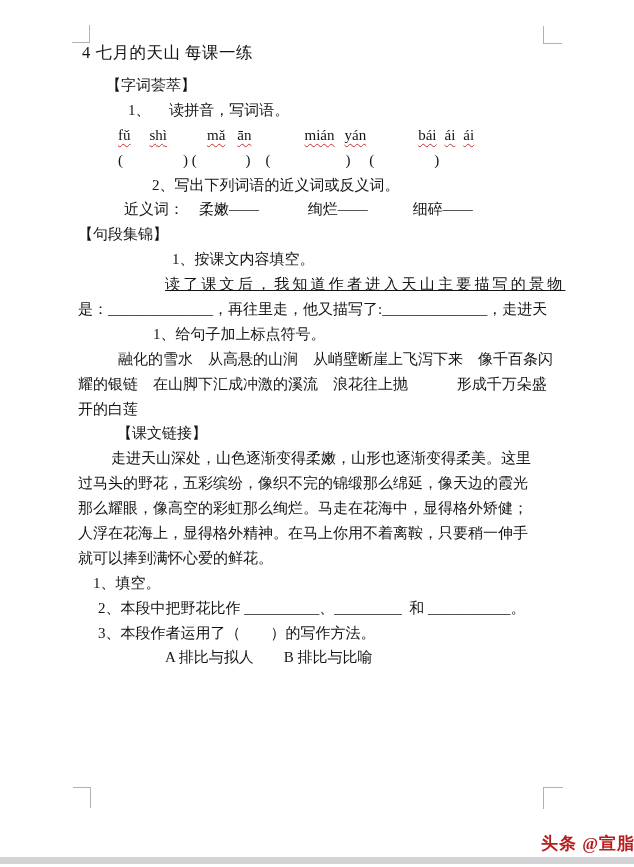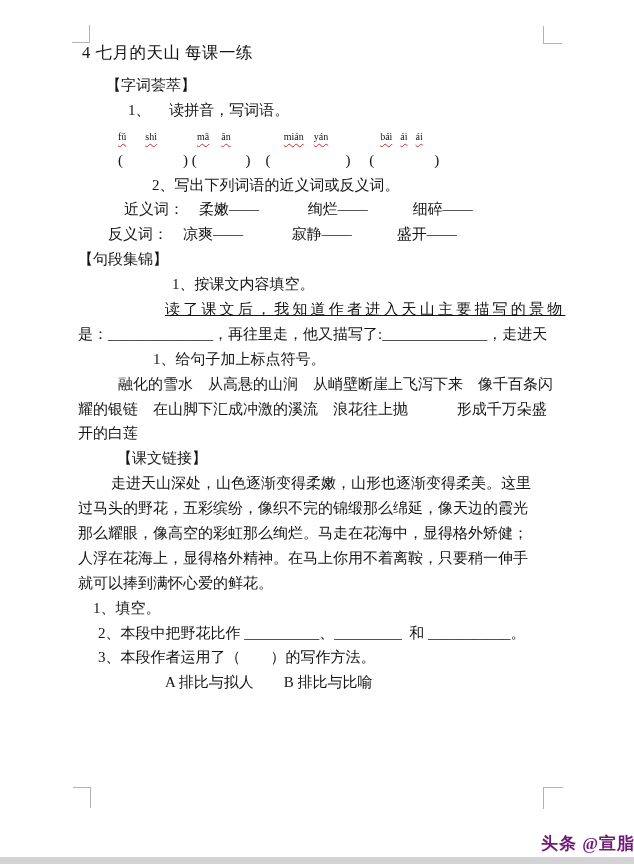--- a/index.html
+++ b/index.html
@@ -12,30 +12,30 @@
   .crop.tl { left:72px;  top:25px;  width:17px; height:17px; border-right-width:1px; border-bottom-width:1px; }
   .crop.tr { left:543px; top:26px;  width:18px; height:17px; border-left-width:1px;  border-bottom-width:1px; }
   .crop.bl { left:73px;  top:787px; width:17px; height:20px; border-right-width:1px; border-top-width:1px; }
   .crop.br { left:543px; top:787px; width:19px; height:21px; border-left-width:1px;  border-top-width:1px; }
 
   .doc { position:absolute; left:78px; top:42px; width:482px; }
   .title { font-size:16.5px; font-weight:normal; margin:0 0 9px 4px; letter-spacing:0.5px; }
   .ln { font-size:15px; line-height:24.9px; height:24.9px; white-space:pre; }
   .ls3 { letter-spacing:3.2px;text-decoration:underline; }
   .py {
-    font-size:10px;
+    font-size:15px;
     text-decoration-line:underline;
     text-decoration-style:wavy;
     text-decoration-color:#c53030;
     text-decoration-thickness:1px;
     text-underline-offset:3px;
   }
   .watermark {
     position:absolute; left:541px; top:832px;
-    font-size:17px; font-weight:bold; color:#701a75;
+    font-size:17px; font-weight:bold; color:#b91c1c;
     text-shadow:1px 1px 0 #ffffff;
     letter-spacing:1px; white-space:pre;
   }
   .bottom-strip {
     position:absolute; left:0; top:857px; width:634px; height:7px;
     background:#d3d3d6;
   }
 </style>
 </head>
 <body>
@@ -49,21 +49,20 @@
   <div class="title">4 七月的天山 每课一练</div>
 
   <div class="ln" style="margin-left:28px">【字词荟萃】</div>
   <div class="ln" style="margin-left:50px">1、　 读拼音，写词语。</div>
 
   <div class="ln"><span class="py" style="margin-left:40px">fǔ</span><span class="py" style="margin-left:19px">shì</span><span class="py" style="margin-left:40px">mǎ</span><span class="py" style="margin-left:12px">ān</span><span class="py" style="margin-left:53px">mián</span><span class="py" style="margin-left:10px">yán</span><span class="py" style="margin-left:52px">bái</span><span class="py" style="margin-left:8px">ái</span><span class="py" style="margin-left:8px">ái</span></div>
 
   <div class="ln" style="margin-left:40px">(　　　　) (　　　 )　(　　　　　)　 (　　　　)</div>
   <div class="ln" style="margin-left:74px">2、写出下列词语的近义词或反义词。</div>
   <div class="ln" style="margin-left:46px">近义词：　柔嫩——　　　 绚烂——　　　细碎——</div>
-  <div class="ln" style="margin-left:30px">反义词：　凉爽——　　　 寂静——　　　盛开——</div>
 
   <div class="ln">【句段集锦】</div>
   <div class="ln" style="margin-left:94px">1、按课文内容填空。</div>
   <div class="ln ls3" style="margin-left:87px">读了课文后，我知道作者进入天山主要描写的景物</div>
   <div class="ln">是：______________，再往里走，他又描写了:______________，走进天</div>
   <div class="ln" style="margin-left:75px">1、给句子加上标点符号。</div>
   <div class="ln" style="margin-left:40px">融化的雪水　从高悬的山涧　从峭壁断崖上飞泻下来　像千百条闪</div>
   <div class="ln">耀的银链　在山脚下汇成冲激的溪流　浪花往上抛　　　 形成千万朵盛</div>
   <div class="ln">开的白莲</div>
 

